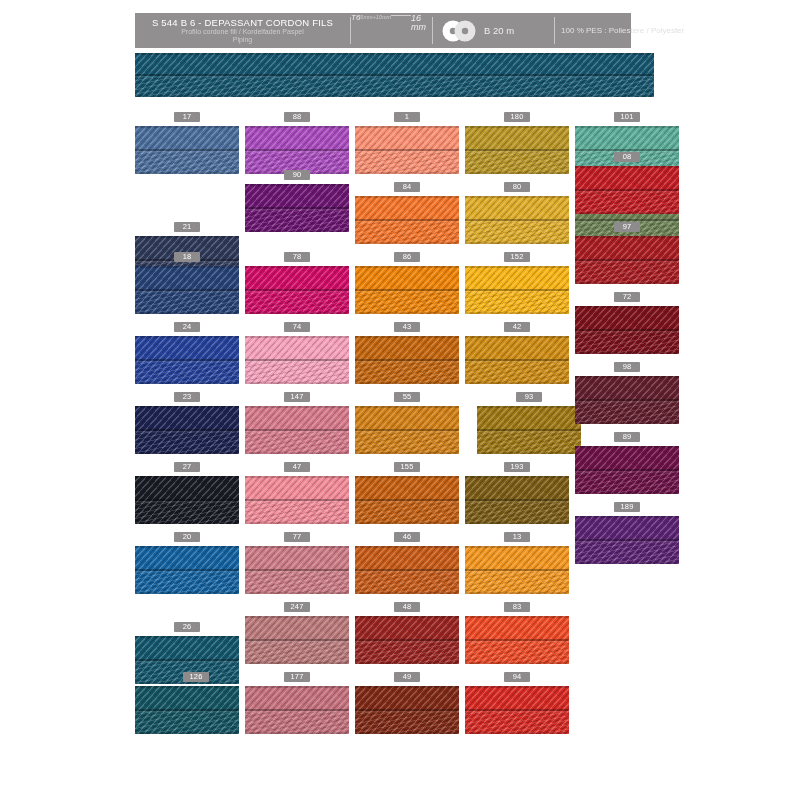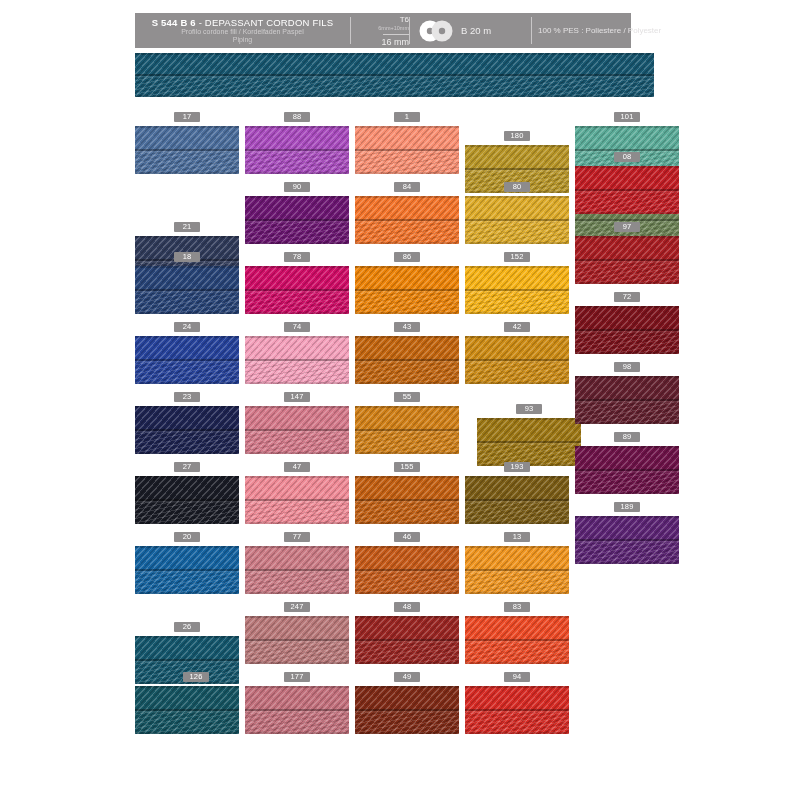--- a/index.html
+++ b/index.html
@@ -33,33 +33,34 @@
     justify-content:center;
     align-items:center;
     padding:0 4px;
   }
   #header-title{
     font-size:9.5px;
     letter-spacing:.2px;
     white-space:nowrap;
     line-height:11px;
   }
-  #header-title .code{font-weight:bold;}
+  #header-title .code{font-weight:normal;}
   #header-subtitle{
     font-size:7px;
     color:#cfcdce;
     line-height:8.5px;
     white-space:nowrap;
     text-align:center;
   }
   #header-size-block{
     flex:0 0 58px;
-    display:flex;flex-direction:column;
-    align-items:flex-end;justify-content:center;
+    display:flex;flex-direction:row;
+    align-items:flex-start;justify-content:center;
     line-height:9px;
+    font-style:italic;
   }
   .size-main{font-size:8px;color:#efeeee;}
   .size-sub{font-size:5.5px;color:#cfcdce;}
   .size-rule{
     width:26px;height:1px;background:#cfcdce;margin:1.5px 0;
   }
   .size-big{font-size:9px;color:#efeeee;margin-top:1px;}
   #header-spool-block{
     flex:0 0 112px;
     display:flex;align-items:center;justify-content:flex-start;
@@ -304,21 +305,21 @@
     <div class="swatch-cell" style="left: 245px; top: 0px;">
       <span class="swatch-label" style="background: rgb(141, 139, 140);">88</span>
       <div class="swatch-chip swatch" style="background: rgb(168, 75, 189);">
         <div class="edge-top"></div>
         <div class="tex"></div>
         <div class="lowtex"></div>
         <div class="seam"></div>
         <div class="edge-bottom"></div>
       </div>
     </div>
-    <div class="swatch-cell" style="left: 245px; top: 70px;">
+    <div class="swatch-cell" style="left: 245px; top: 58px;">
       <span class="swatch-label" style="background: rgb(141, 139, 140);">90</span>
       <div class="swatch-chip swatch" style="background: rgb(107, 22, 113);">
         <div class="edge-top"></div>
         <div class="tex"></div>
         <div class="lowtex"></div>
         <div class="seam"></div>
         <div class="edge-bottom"></div>
       </div>
     </div>
     <div class="swatch-cell" style="left: 245px; top: 140px;">
@@ -475,21 +476,21 @@
       <span class="swatch-label" style="background: rgb(141, 139, 140);">49</span>
       <div class="swatch-chip swatch" style="background: rgb(126, 42, 22);">
         <div class="edge-top"></div>
         <div class="tex"></div>
         <div class="lowtex"></div>
         <div class="seam"></div>
         <div class="edge-bottom"></div>
       </div>
     </div>
     <div class="swatch-cell" style="left: 465px; top: 0px;">
-      <span class="swatch-label" style="background: rgb(141, 139, 140); margin-top: 19px;">180</span>
+      <span class="swatch-label" style="background: rgb(141, 139, 140);">180</span>
       <div class="swatch-chip swatch" style="background: rgb(183, 149, 39);">
         <div class="edge-top"></div>
         <div class="tex"></div>
         <div class="lowtex"></div>
         <div class="seam"></div>
         <div class="edge-bottom"></div>
       </div>
     </div>
     <div class="swatch-cell" style="left: 465px; top: 70px;">
       <span class="swatch-label" style="background: rgb(141, 139, 140);">80</span>
@@ -514,21 +515,21 @@
     <div class="swatch-cell" style="left: 465px; top: 210px;">
       <span class="swatch-label" style="background: rgb(141, 139, 140);">42</span>
       <div class="swatch-chip swatch" style="background: rgb(204, 139, 21);">
         <div class="edge-top"></div>
         <div class="tex"></div>
         <div class="lowtex"></div>
         <div class="seam"></div>
         <div class="edge-bottom"></div>
       </div>
     </div>
-    <div class="swatch-cell" style="left: 465px; top: 292px; padding-left: 12px;">
+    <div class="swatch-cell" style="left: 465px; top: 280px; padding-left: 12px;">
       <span class="swatch-label" style="background: rgb(141, 139, 140);">93</span>
       <div class="swatch-chip swatch" style="background: rgb(156, 119, 21);">
         <div class="edge-top"></div>
         <div class="tex"></div>
         <div class="lowtex"></div>
         <div class="seam"></div>
         <div class="edge-bottom"></div>
       </div>
     </div>
     <div class="swatch-cell" style="left: 465px; top: 350px;">

